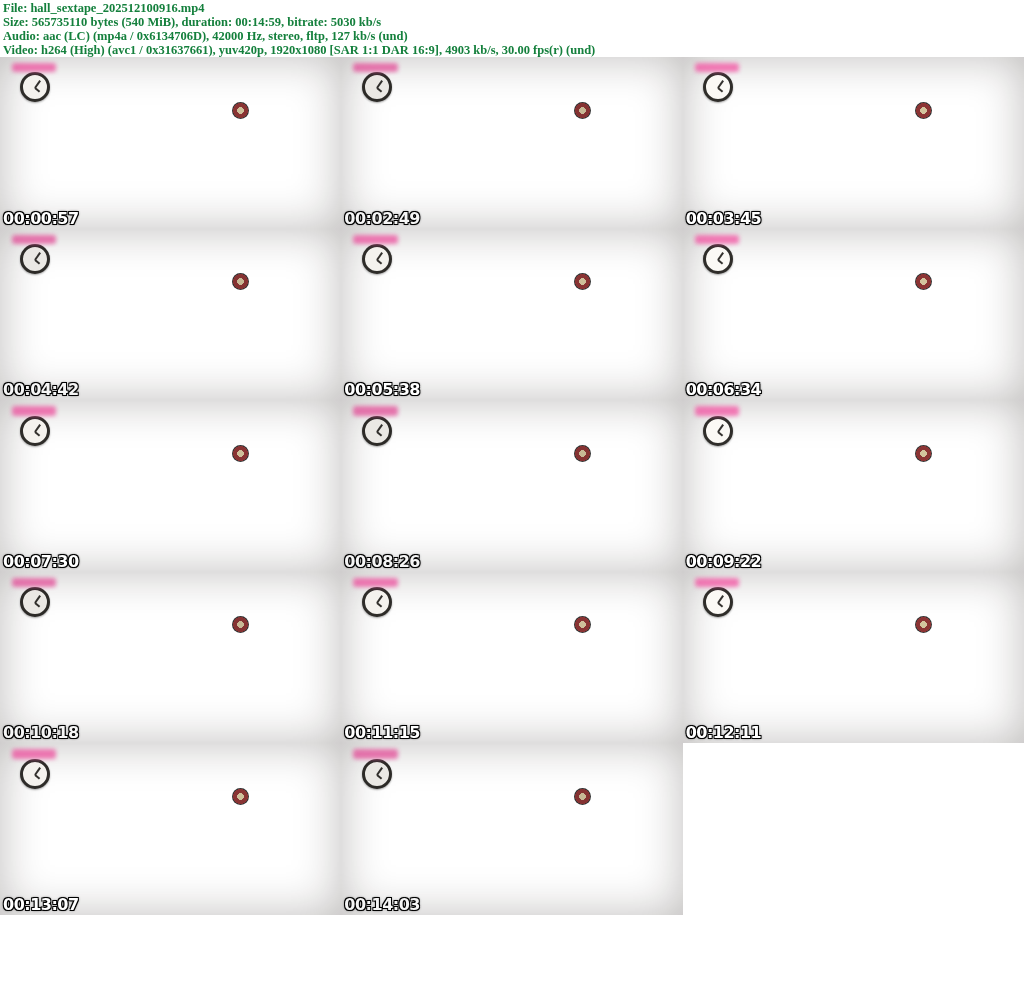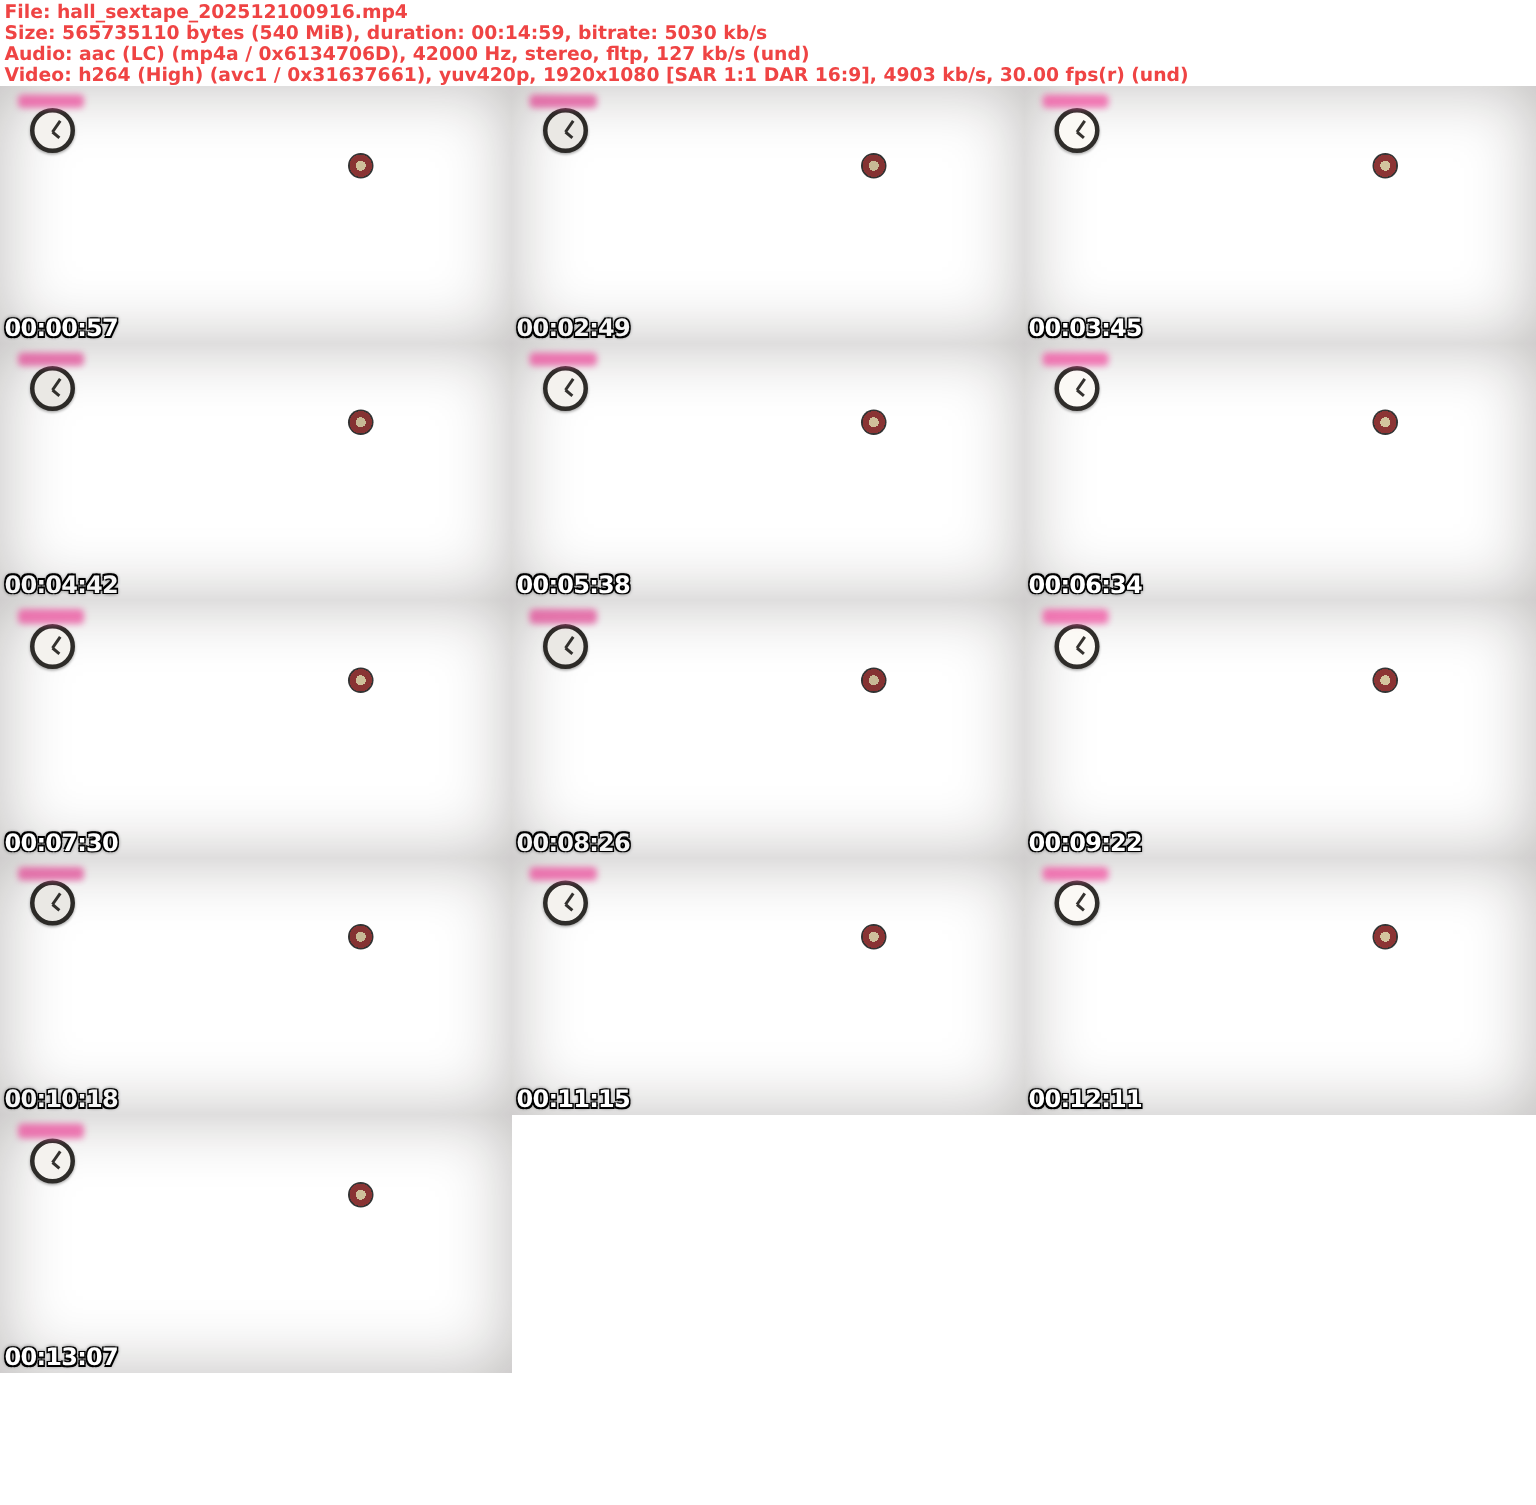--- a/index.html
+++ b/index.html
@@ -1,21 +1,21 @@
 <!DOCTYPE html>
 <html><head>
 <meta charset="utf-8">
 <style>
   html,body{margin:0;padding:0;background:#fff;}
   body{width:1024px;height:1003px;overflow:hidden;font-family:"DejaVu Sans","Liberation Sans",sans-serif;}
 
   
   .header{
     box-sizing:border-box;width:1024px;height:57px;background:#ffffff;
-    padding:1px 0 0 3px;color:#ef4444;
+    padding:1px 0 0 3px;color:#15803d;font-family:Liberation Serif, serif;
   }
   .header p{
     margin:0;font-size:12.5px;line-height:14px;font-weight:bold;
     white-space:nowrap;letter-spacing:0;
   }
 
   
   .grid{
     width:1024px;height:858px;display:grid;
     grid-template-columns:repeat(3,1fr);
@@ -227,14 +227,21 @@
   </div>
 
   <div class="thumb">
     <div class="tree"></div>
     <div class="clock"></div>
     <div class="dart"></div>
     <div class="wm"></div>
     <b class="ts">00:13:07</b>
   </div>
 
+  <div class="thumb">
+    <div class="tree"></div>
+    <div class="clock"></div>
+    <div class="dart"></div>
+    <div class="wm"></div>
+    <b class="ts">00:14:03</b>
+  </div>
 
 </div>
 
 </body></html>

